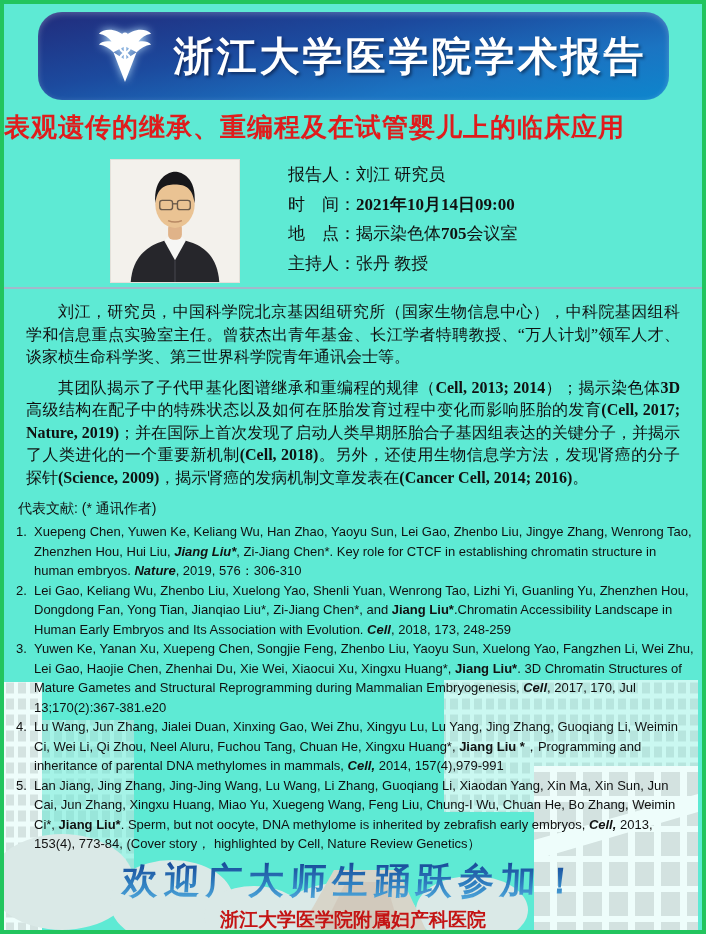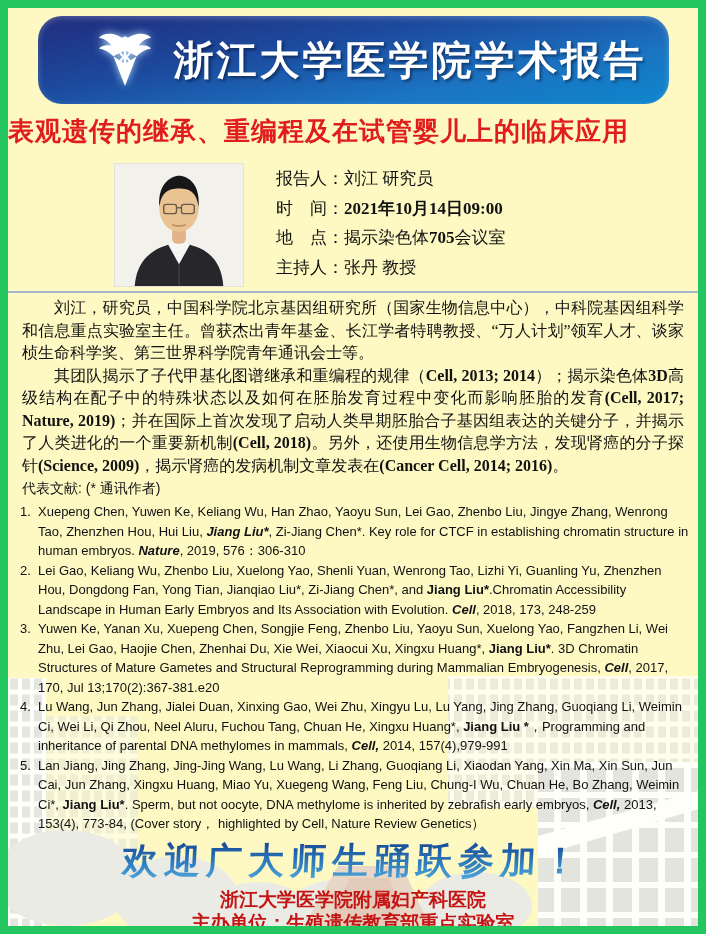--- a/index.html
+++ b/index.html
@@ -1,18 +1,18 @@
 <!DOCTYPE html>
 <html><head>
 <meta charset="utf-8">
 <style>
   html,body { margin:0; padding:0; background:#f0f2f7; }
   .poster {
     position:relative; width:706px; height:934px; margin:0 auto;
-    background:#fef9c3; border:8px solid #22c55e; box-sizing:border-box;
+    background:#5eead4; border:4px solid #22c55e; box-sizing:border-box;
     overflow:hidden; font-family:"Liberation Sans", sans-serif; color:#111;
   }
   .bg-art { position:absolute; left:0; bottom:0; width:694px; height:314px; z-index:0; pointer-events:none; }
   .content { position:relative; z-index:1; }
 
   
   .banner {
     width:631px; height:88px; margin:8px auto 0; border-radius:24px;
     background:linear-gradient(170deg,#212c7c 0%, #1c4a9e 38%, #1b74c2 72%, #0d86cd 100%);
     display:flex; align-items:center; padding-left:58px; box-sizing:border-box;
@@ -27,30 +27,30 @@
 
   
   .lecture-title {
     margin-top:10px; color:#e01c1c; font-size:26px; font-weight:600;
     letter-spacing:1px; font-family:"Liberation Serif", serif;
   }
 
   
   .info-row { display:flex; margin:14px 0 0 106px; height:124px; }
   .photo { width:130px; height:124px; flex:none; border:1px solid #e4e0da; box-sizing:border-box; background:#f3f1ec; }
-  .info-list { margin-left:32px; font-size:17px; font-family:"Liberation Serif", serif;
+  .info-list { margin-left:48px; font-size:17px; font-family:"Liberation Serif", serif;
                display:flex; flex-direction:column; justify-content:space-between; padding:4px 0 8px; }
   .info-line { white-space:nowrap; }
 
   .divider { border-top:2px solid #a3b8ca; margin-top:4px; }
 
   
   .bio { padding:4px 14px 0; font-size:16px; line-height:22.5px; text-align:justify;
          font-family:"Liberation Serif", serif; }
-  .bio p { margin:0; text-indent:2em; }
+  .bio p { margin:8px; text-indent:2em; }
 
   
   .ref-heading { padding:3px 14px 1px; font-size:14px; font-family:Liberation Sans, sans-serif; }
   .refs { padding:3px 8px 0 12px; font-size:13px; line-height:19.5px; }
   .ref { display:flex; }
   .ref-num { flex:none; width:18px; text-align:left; }
   .ref-text { flex:1; text-align:left; }
 
   
   .welcome {

